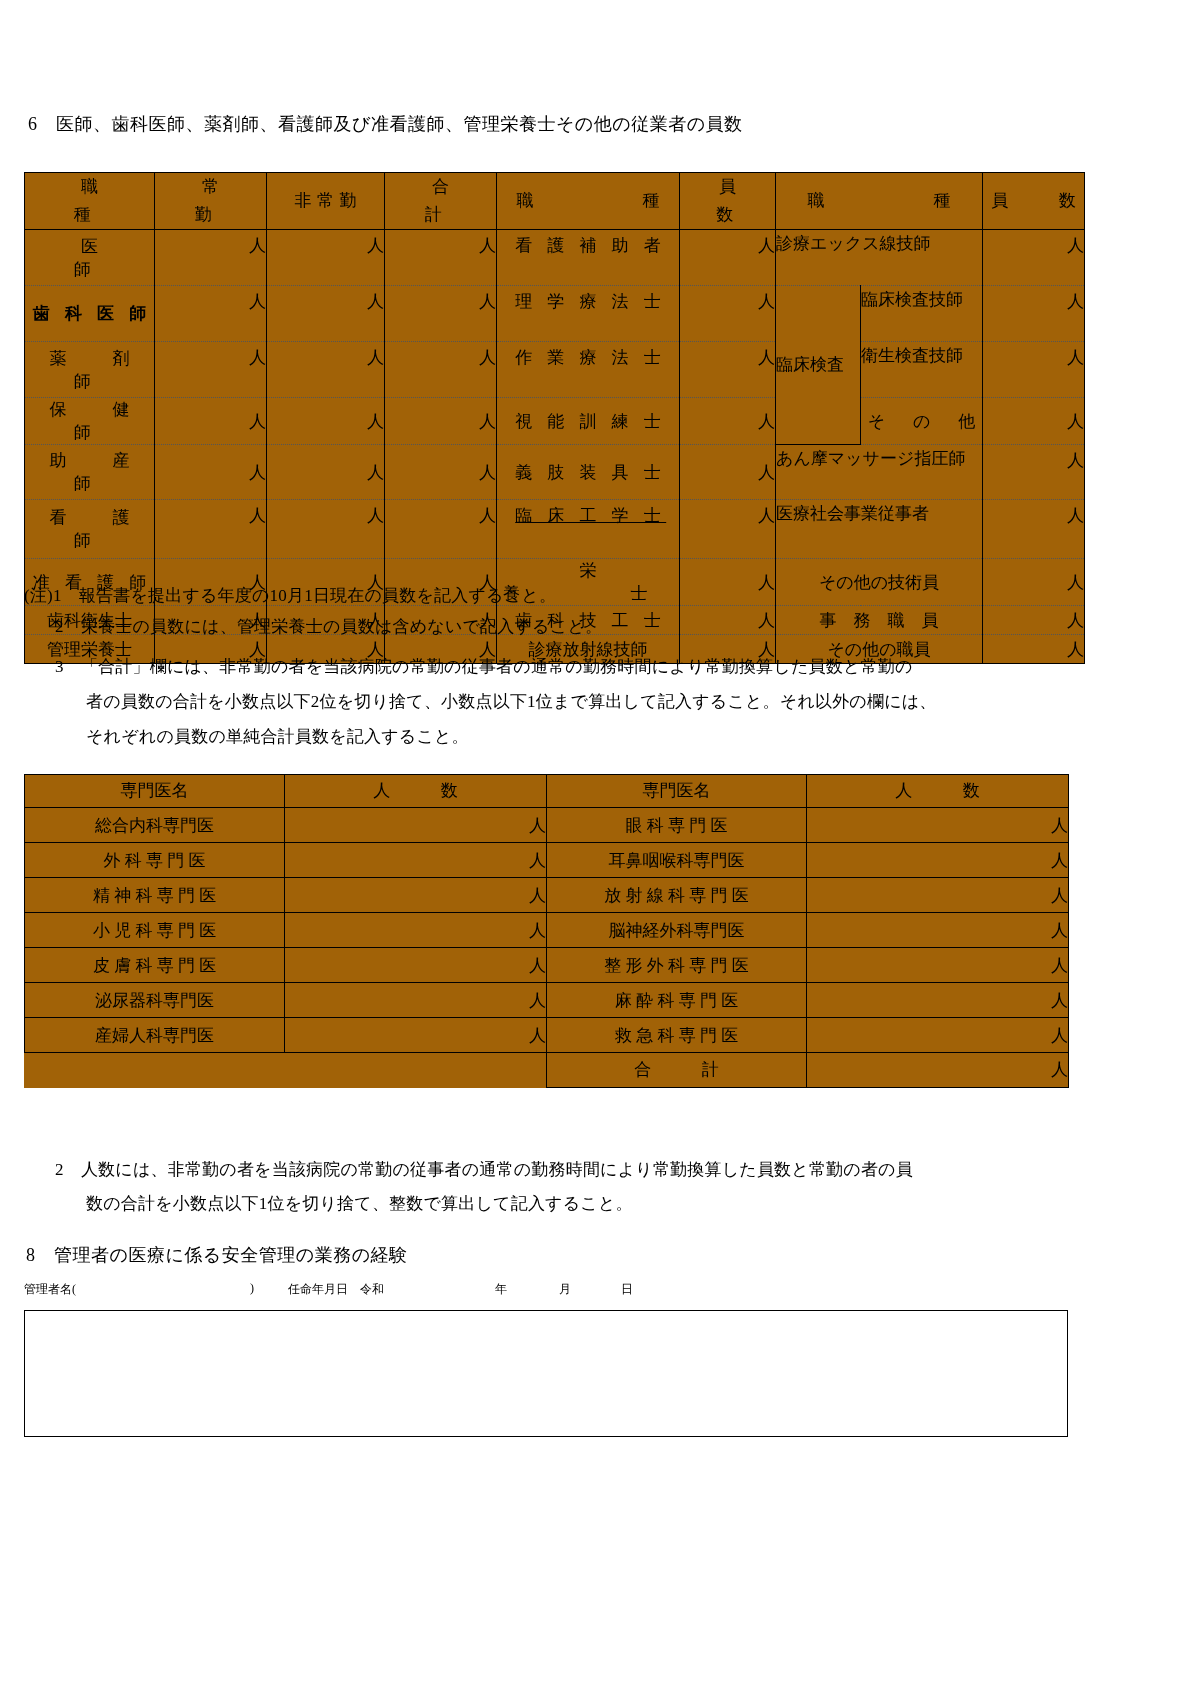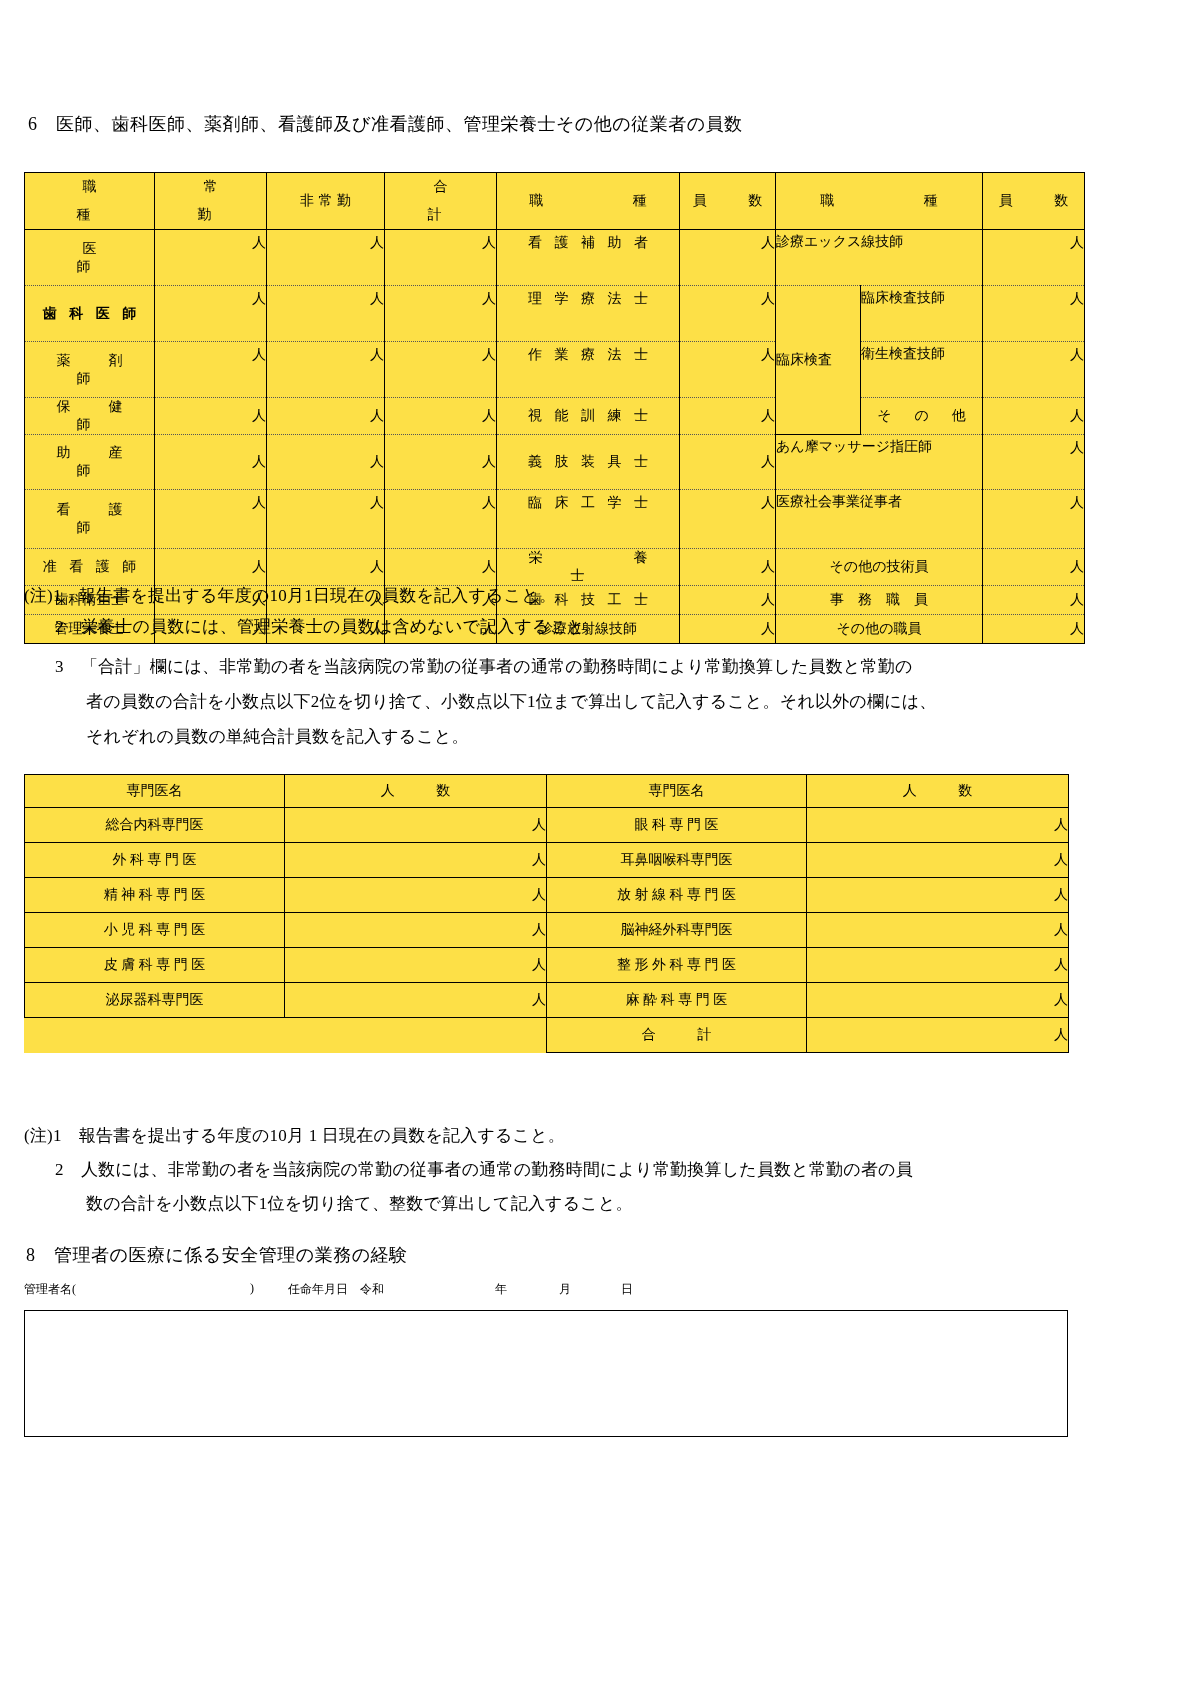--- a/index.html
+++ b/index.html
@@ -35,22 +35,22 @@
     font-size: 17px;
     white-space: nowrap;
     letter-spacing: 0.2px;
   }
 
   
   table.grid {
     position: absolute;
     border-collapse: collapse;
     table-layout: fixed;
-    font-size: 14px;
-    background: #fde047;
+    font-size: 17px;
+    background: #a16207;
   }
   table.grid td, table.grid th {
     border: 1px solid #000000;
     padding: 0;
     font-weight: normal;
     vertical-align: middle;
     overflow: hidden;
   }
 
   
@@ -195,21 +195,21 @@
       <td class="num dot-b dot-t">人</td>
       <td class="job-l dot-b dot-t" colspan="2" rowspan="1" style="vertical-align:top; padding-top:2px; height:52px;">あん摩マッサージ指圧師</td>
       <td class="num dot-b dot-t" style="vertical-align:top; padding-top:4px;">人</td>
     </tr>
 
     <tr>
       <td class="job spread-wide dot-b dot-t" style="height:58px;">看　護　師</td>
       <td class="num dot-b dot-t" style="vertical-align:top; padding-top:4px;">人</td>
       <td class="num dot-b dot-t" style="vertical-align:top; padding-top:4px;">人</td>
       <td class="num dot-b dot-t" style="vertical-align:top; padding-top:4px;">人</td>
-      <td class="job spread dot-b dot-t" style="vertical-align:top; padding-top:4px;">臨 床 工 学 士</td>
+      <td class="job spread dot-b dot-t" style="vertical-align:top; padding-top:4px;text-decoration:underline;">臨 床 工 学 士</td>
       <td class="num dot-b dot-t" style="vertical-align:top; padding-top:4px;">人</td>
       <td class="job-l dot-b dot-t" colspan="2" style="vertical-align:top; padding-top:2px;">医療社会事業従事者</td>
       <td class="num dot-b dot-t" style="vertical-align:top; padding-top:4px;">人</td>
     </tr>
 
     <tr>
       <td class="job spread dot-b dot-t" style="height:28px;">准 看 護 師</td>
       <td class="num dot-b dot-t">人</td>
       <td class="num dot-b dot-t">人</td>
       <td class="num dot-b dot-t">人</td>
@@ -296,31 +296,36 @@
       <td class="num">人</td>
       <td class="numc">整 形 外 科 専 門 医</td>
       <td class="num">人</td>
     </tr>
     <tr>
       <td class="numc" style="height:34px;">泌尿器科専門医</td>
       <td class="num">人</td>
       <td class="numc">麻 酔 科 専 門 医</td>
       <td class="num">人</td>
     </tr>
+    <tr>
+      <td class="numc" style="height:34px;">産婦人科専門医</td>
+      <td class="num">人</td>
+      <td class="numc">救 急 科 専 門 医</td>
+      <td class="num">人</td>
+    </tr>
 
     <tr>
       <td class="numc no-l no-b no-r" style="height:34px; border-top:none;"></td>
       <td class="numc no-l no-b no-r" style="border-top:none;"></td>
       <td class="numc spread">合　　計</td>
       <td class="num">人</td>
     </tr>
   </tbody>
     </table>
 
-  <div class="note-line" style="left:24px; top:1124px;">(注)1　報告書を提出する年度の10月 1 日現在の員数を記入すること。</div>
   <div class="note-line" style="left:55px; top:1158px;">2　人数には、非常勤の者を当該病院の常勤の従事者の通常の勤務時間により常勤換算した員数と常勤の者の員</div>
   <div class="note-line" style="left:86px; top:1192px;">数の合計を小数点以下1位を切り捨て、整数で算出して記入すること。</div>
 
   <div class="section-heading" style="left:26px; top:1243px;">8　管理者の医療に係る安全管理の業務の経験</div>
 
   <div class="manager-line" style="left:24px; top:1281px;">管理者名(</div>
   <div class="manager-line" style="left:250px; top:1281px;">)</div>
   <div class="manager-line" style="left:288px; top:1281px;">任命年月日　令和</div>
   <div class="manager-line" style="left:495px; top:1281px;">年</div>
   <div class="manager-line" style="left:559px; top:1281px;">月</div>

